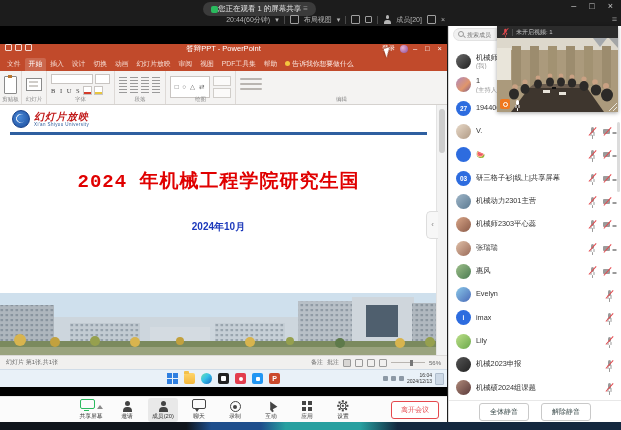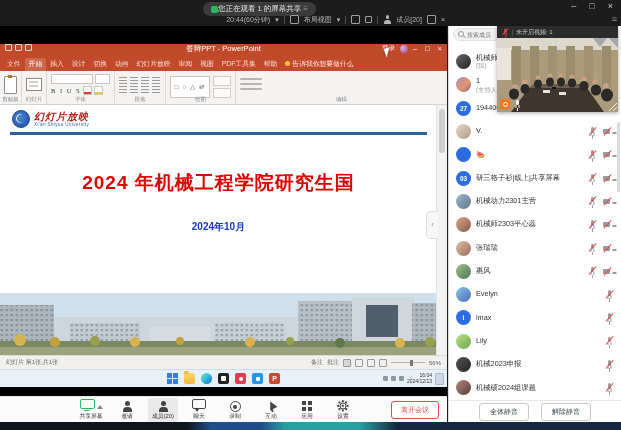--- a/index.html
+++ b/index.html
@@ -71,21 +71,21 @@
   .logo-circle{width:16px;height:16px;border-radius:50%;background:radial-gradient(circle at 40% 40%,#4a8ad8,#1a4a9a);
                border:1px solid #16408a;position:relative;}
   .logo-circle::after{content:"";position:absolute;left:3px;top:3px;width:8px;height:8px;border-left:1.5px solid #fff;
                border-bottom:1.5px solid #fff;border-radius:50%;transform:rotate(40deg);}
   .uni-cn{font-family:"DejaVu Serif",serif;color:#c01818;font-size:10px;font-style:italic;font-weight:bold;
           letter-spacing:1px;line-height:11px;}
   .uni-en{font-size:4.5px;color:#2a5a9a;letter-spacing:.4px;}
   .motto{margin-left:auto;font-family:"DejaVu Serif",serif;font-size:11px;color:#1d1d1d;font-style:italic;
          letter-spacing:4px;padding-top:5px;font-weight:bold;}
   .bluebar{height:3px;background:#2e5fa0;margin:4px 10px 0;}
-  .stitle{margin-top:36px;text-align:center;color:#e00000;font-weight:bold;font-size:19px;line-height:23px;letter-spacing:1px;}
+  .stitle{margin-top:36px;text-align:center;color:#e00000;font-weight:bold;font-size:19px;line-height:23px;letter-spacing:1px;font-family:Liberation Mono, monospace;}
   .sdate{margin-top:26px;text-align:center;color:#1c39bb;font-weight:bold;font-size:10px;}
   .sphoto{margin-top:auto;height:62px;width:100%;display:block;}
   .statusbar{height:13px;background:#f1f0ef;border-top:1px solid #dcdad8;display:flex;align-items:center;
              font-size:6px;color:#666;padding:0 6px;gap:5px;}
   .sb-right{margin-left:auto;display:flex;align-items:center;gap:4px;}
   .vbox{width:6px;height:6px;border:1px solid #9a9a9a;border-radius:1px;}
   .vbox.sel{background:#d8d6d4;}
   .sl-track{width:34px;height:1.5px;background:#b9b5b1;position:relative;}
   .sl-thumb{position:absolute;left:55%;top:-2px;width:3px;height:6px;background:#777;}
   

